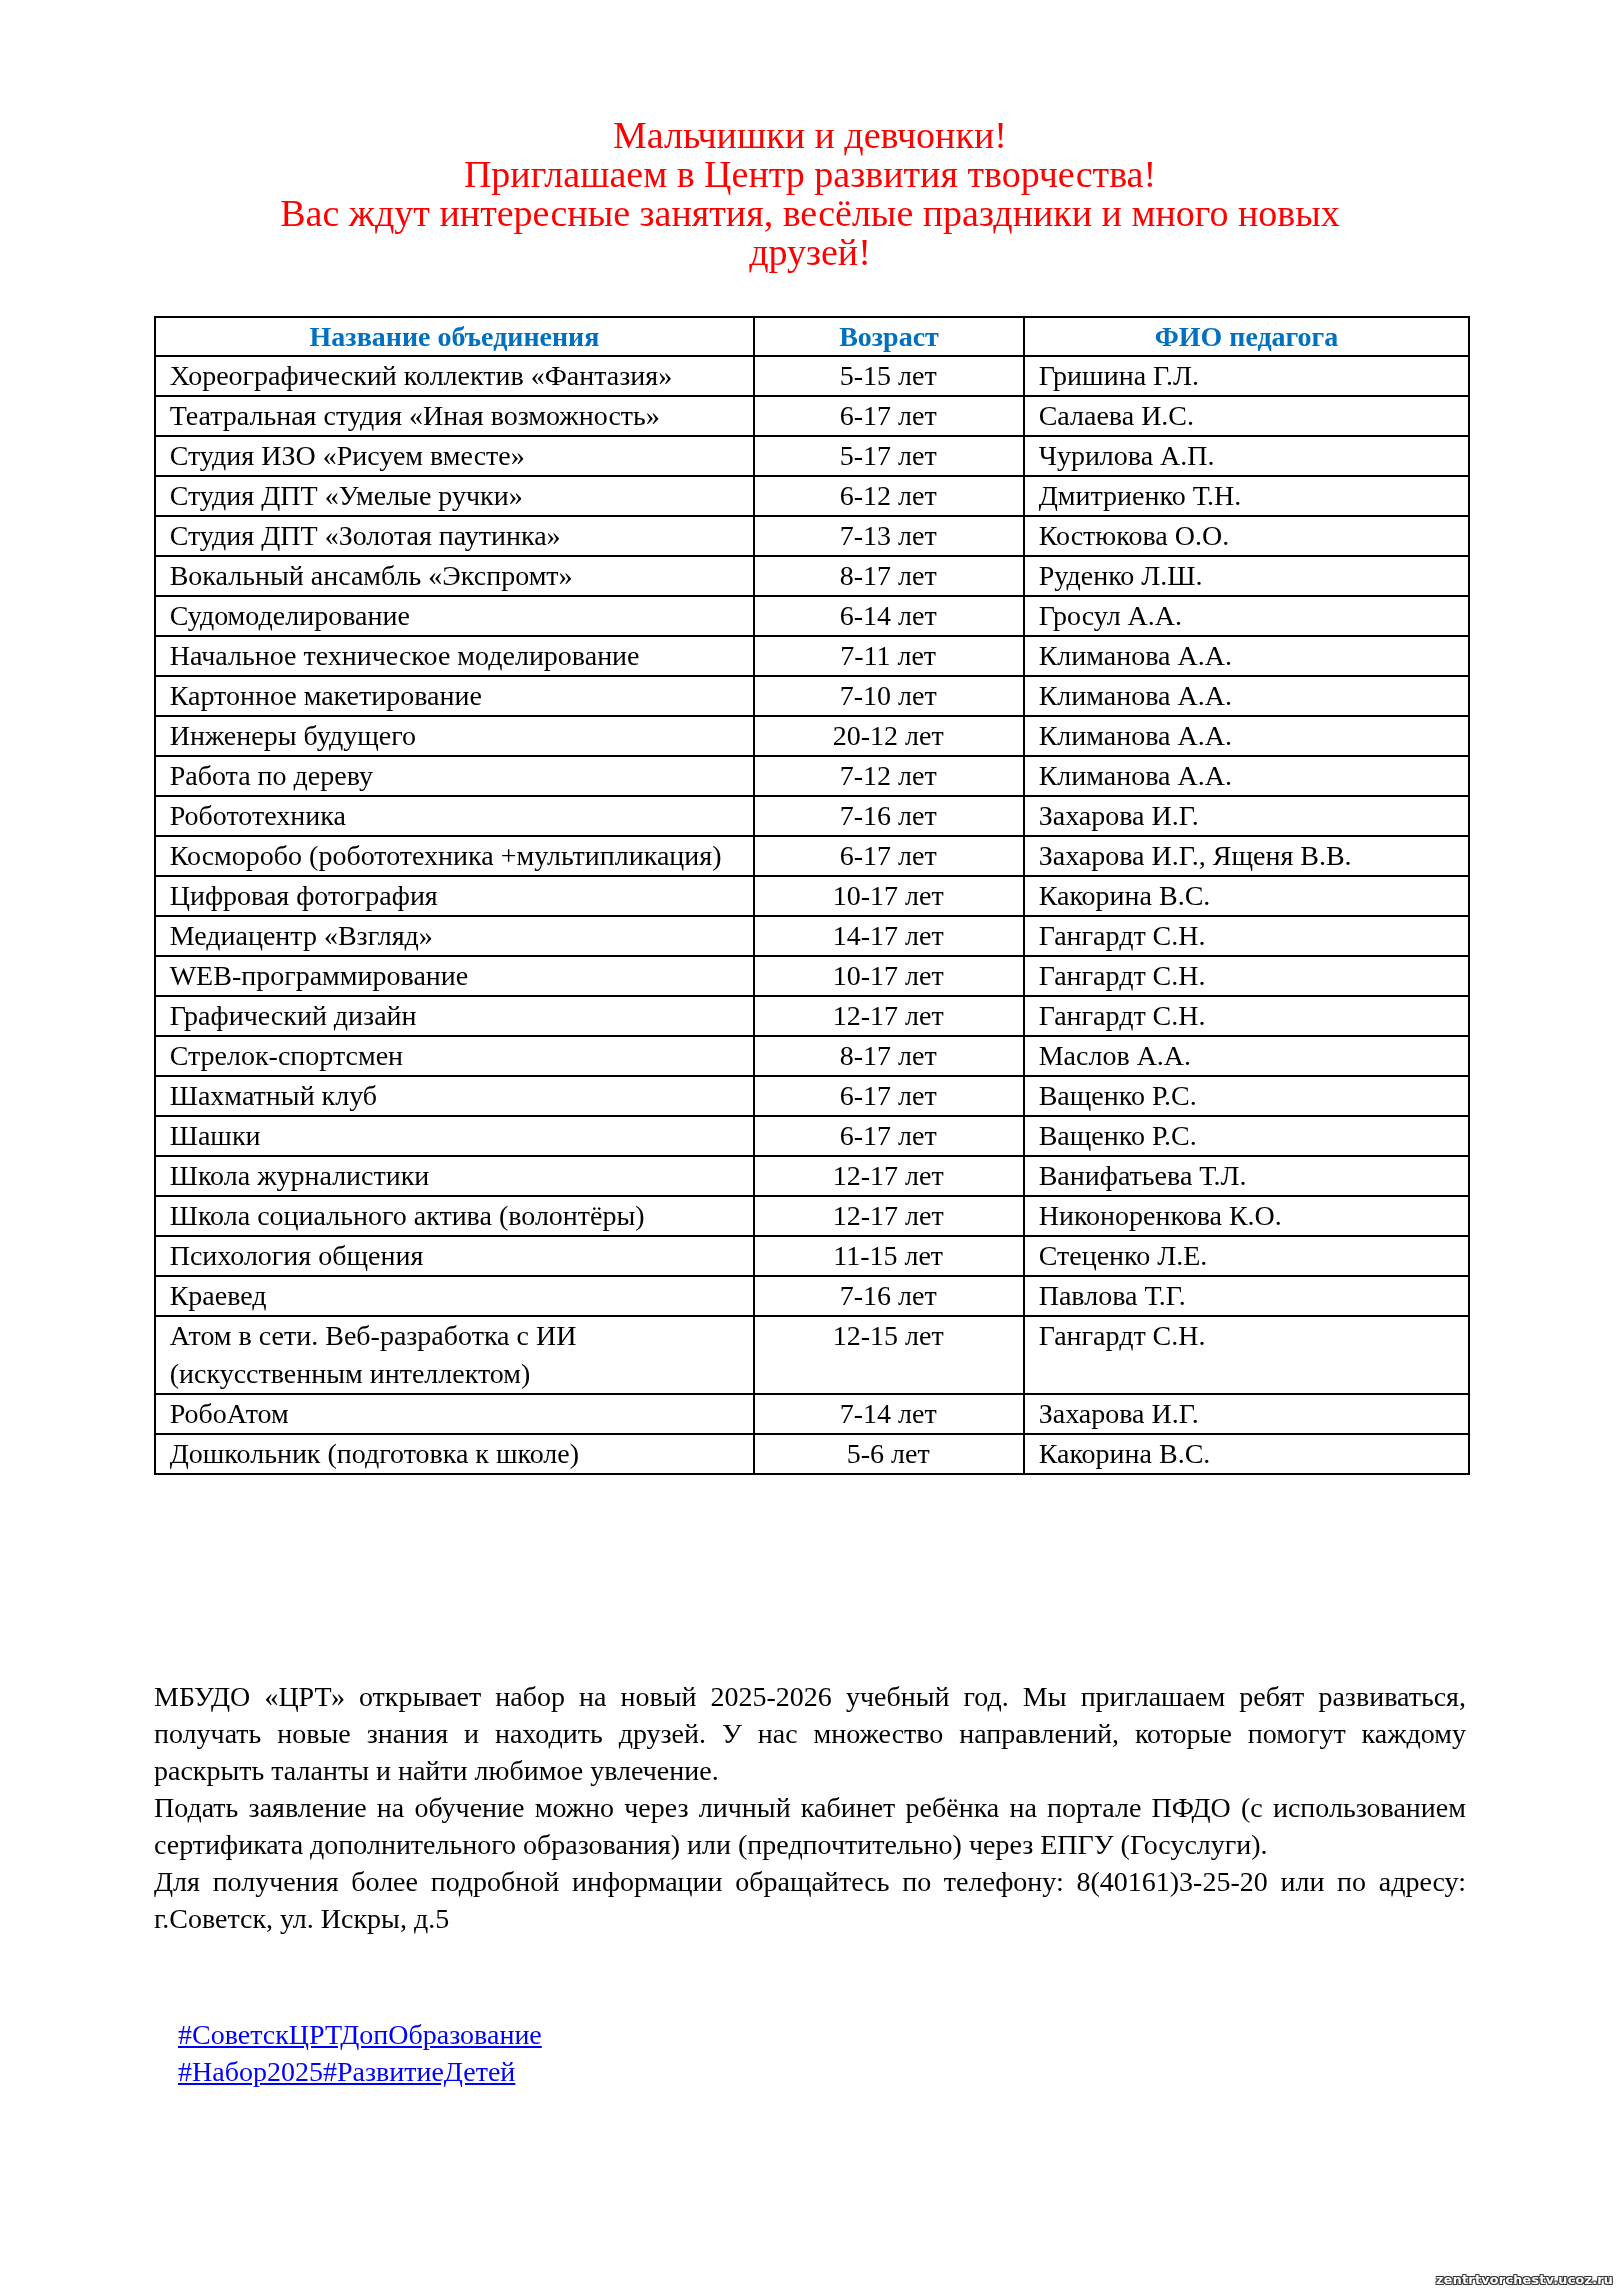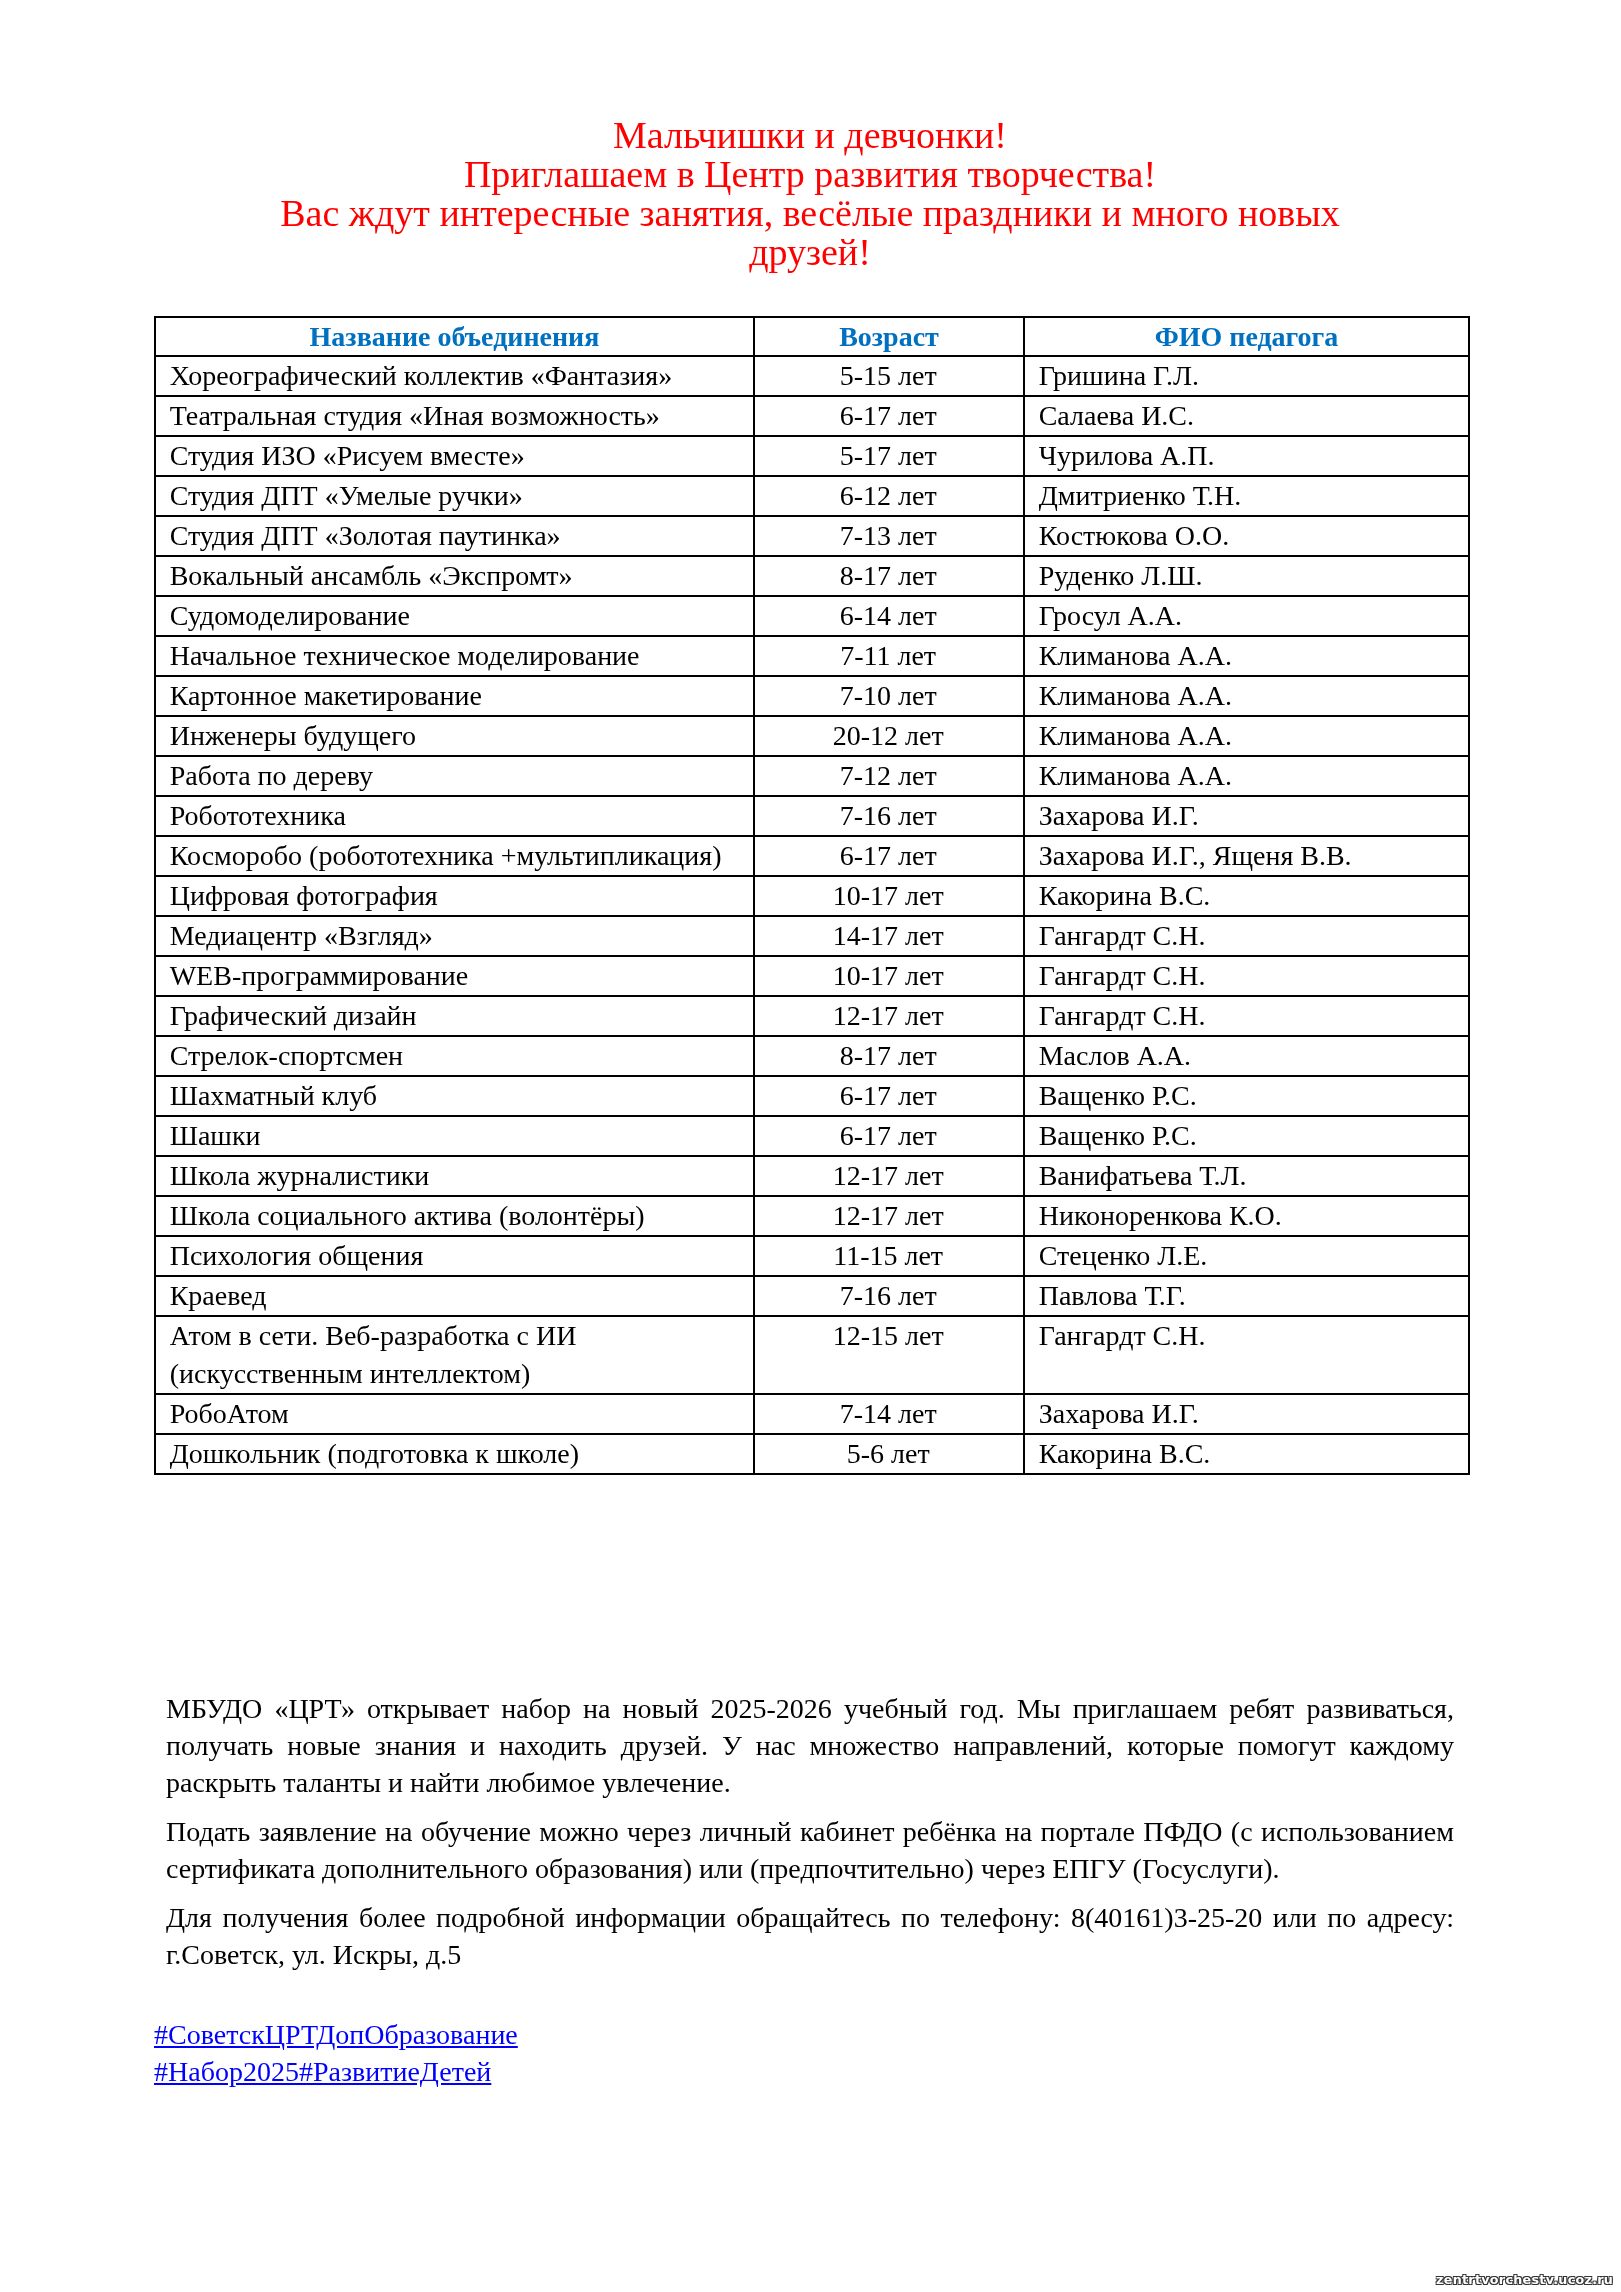--- a/index.html
+++ b/index.html
@@ -52,33 +52,34 @@
   table.clubs col.c3 { width: 445px; }
   .info {
     position: absolute;
     left: 154px;
     top: 1678px;
     width: 1312px;
     font-size: 28px;
     line-height: 37px;
     text-align: justify;
   }
-  .info p { margin: 12px; }
+  .info p { margin: 0; }
   .info p.last-line-left { text-align-last: left; }
   .tags {
     position: absolute;
     left: 154px;
     top: 2016px;
     font-size: 28px;
     line-height: 37px;
   }
   .tags a {
     display: block;
     color: #0000ff;
     width: max-content;
+    margin-left: 24px;
   }
   .watermark {
     position: absolute;
     right: 7.8px;
     bottom: 5.9px;
     font-family: "DejaVu Sans", sans-serif;
     font-weight: bold;
     font-size: 12.7px;
     color: #ffffff;
     text-shadow: -1px -1px 0 #333, 1px -1px 0 #333, -1px 1px 0 #333, 1px 1px 0 #333;

